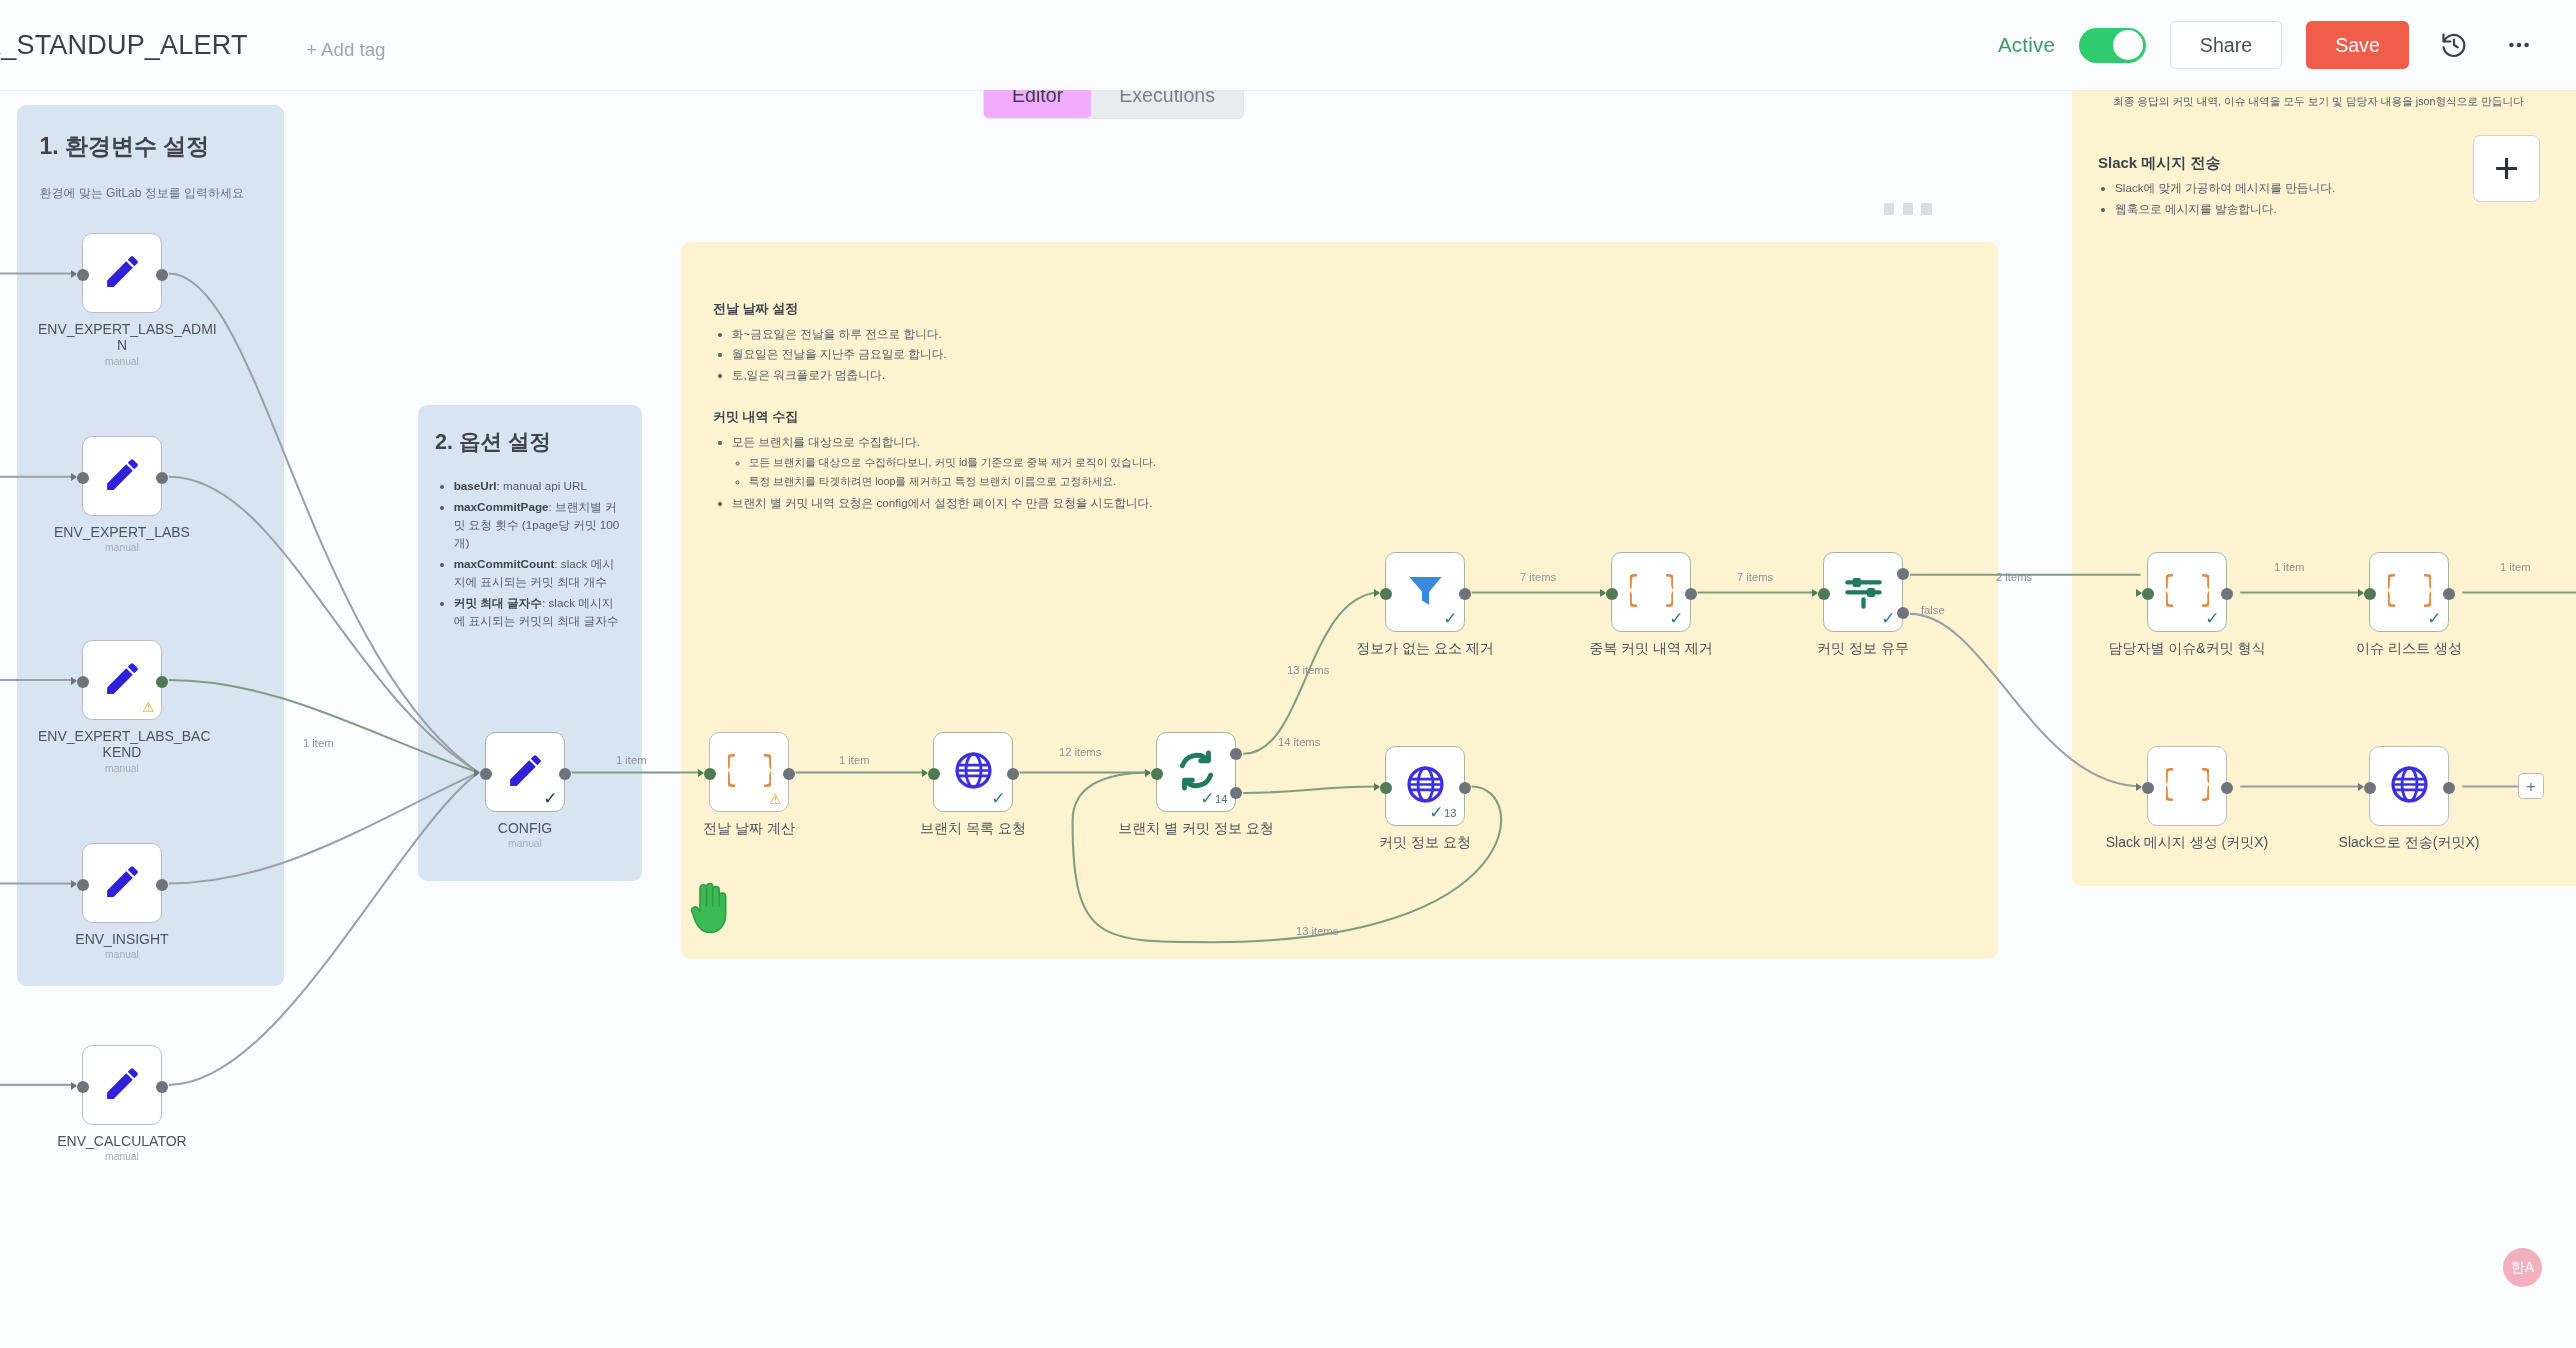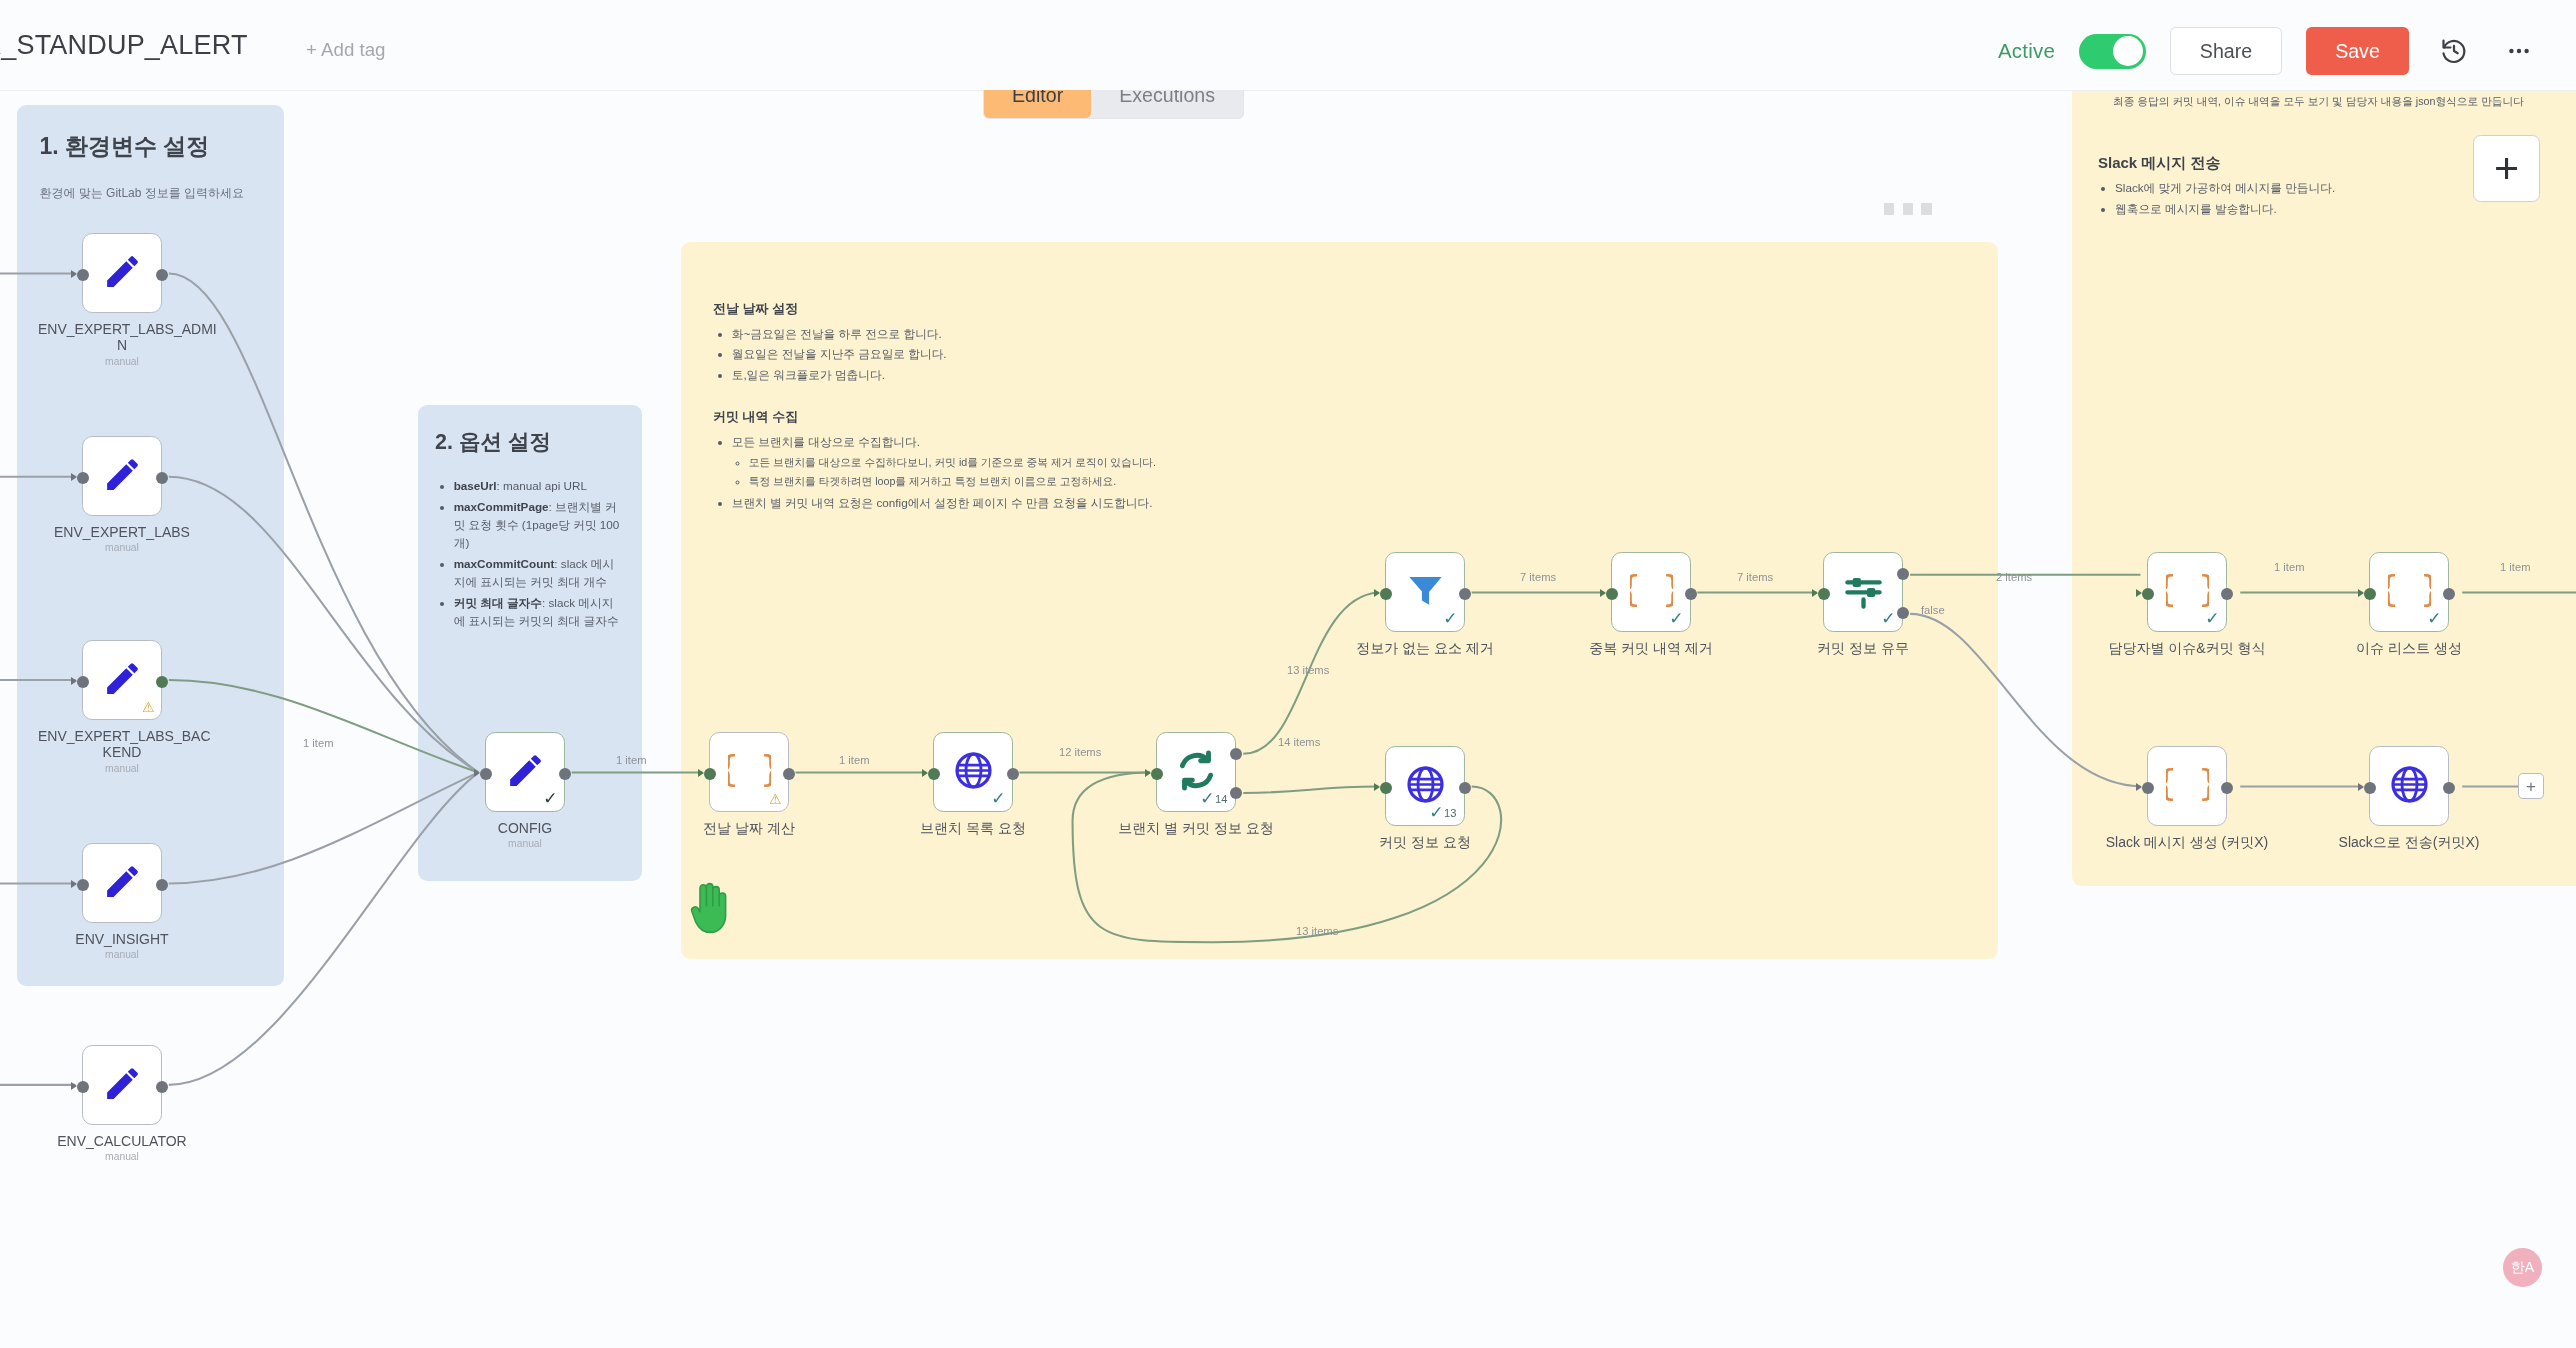--- a/index.html
+++ b/index.html
@@ -19,21 +19,21 @@
   }
   .wf-title {
     position: absolute; left: -17px; top: 30px;
     font-size: 27px; font-weight: 400; color: #3c3f45; letter-spacing: 0.2px;
     white-space: nowrap;
   }
   .add-tag {
     position: absolute; left: 306px; top: 39px;
     font-size: 18.7px; color: #a4a7ad; white-space: nowrap;
   }
-  .hdr-right { position: absolute; right: 37px; top: 27px; display: flex; align-items: center; gap: 24px; }
+  .hdr-right { position: absolute; right: 37px; top: 21px; display: flex; align-items: center; gap: 24px; }
   .active-label { font-size: 20.5px; color: #3c9a63; letter-spacing: 0.2px; }
   .toggle {
     width: 67px; height: 35px; border-radius: 17.7px; background: #2fcb6f;
     position: relative; cursor: pointer;
   }
   .toggle .knob {
     position: absolute; right: 2.8px; top: 2.8px; width: 30px; height: 30px;
     border-radius: 50%; background: #fff;
   }
   .btn-share {
@@ -53,21 +53,21 @@
     cursor: pointer; color: #4b4f57;
   }
 
   
   .tabs {
     position: absolute; left: 983px; top: 73px; z-index: 55;
     display: flex; background: #e9eaee; border-radius: 5.6px; overflow: hidden;
     border: 0.9px solid #e3e5ea;
   }
   .tab { padding: 10.3px 28px; font-size: 19.6px; color: #7b7f88; cursor: pointer; }
-  .tab.active { background: #fdba74; color: #3c3f45; border-radius: 4.7px; }
+  .tab.active { background: #f0abfc; color: #3c3f45; border-radius: 4.7px; }
 
   
   .canvas { position: absolute; inset: 0; }
   .hdr-divider { position: absolute; top: 90px; left: 0; width: 2576px; height: 0.9px; background: #eceef2; }
 
   
   .sticky { position: absolute; border-radius: 9.3px; }
   .sticky.blue { background: #d9e4f2; }
   .sticky.yellow { background: #fdf3d0; }
   .sticky-h1 { font-size: 23px; font-weight: 700; color: #3f444c; }

